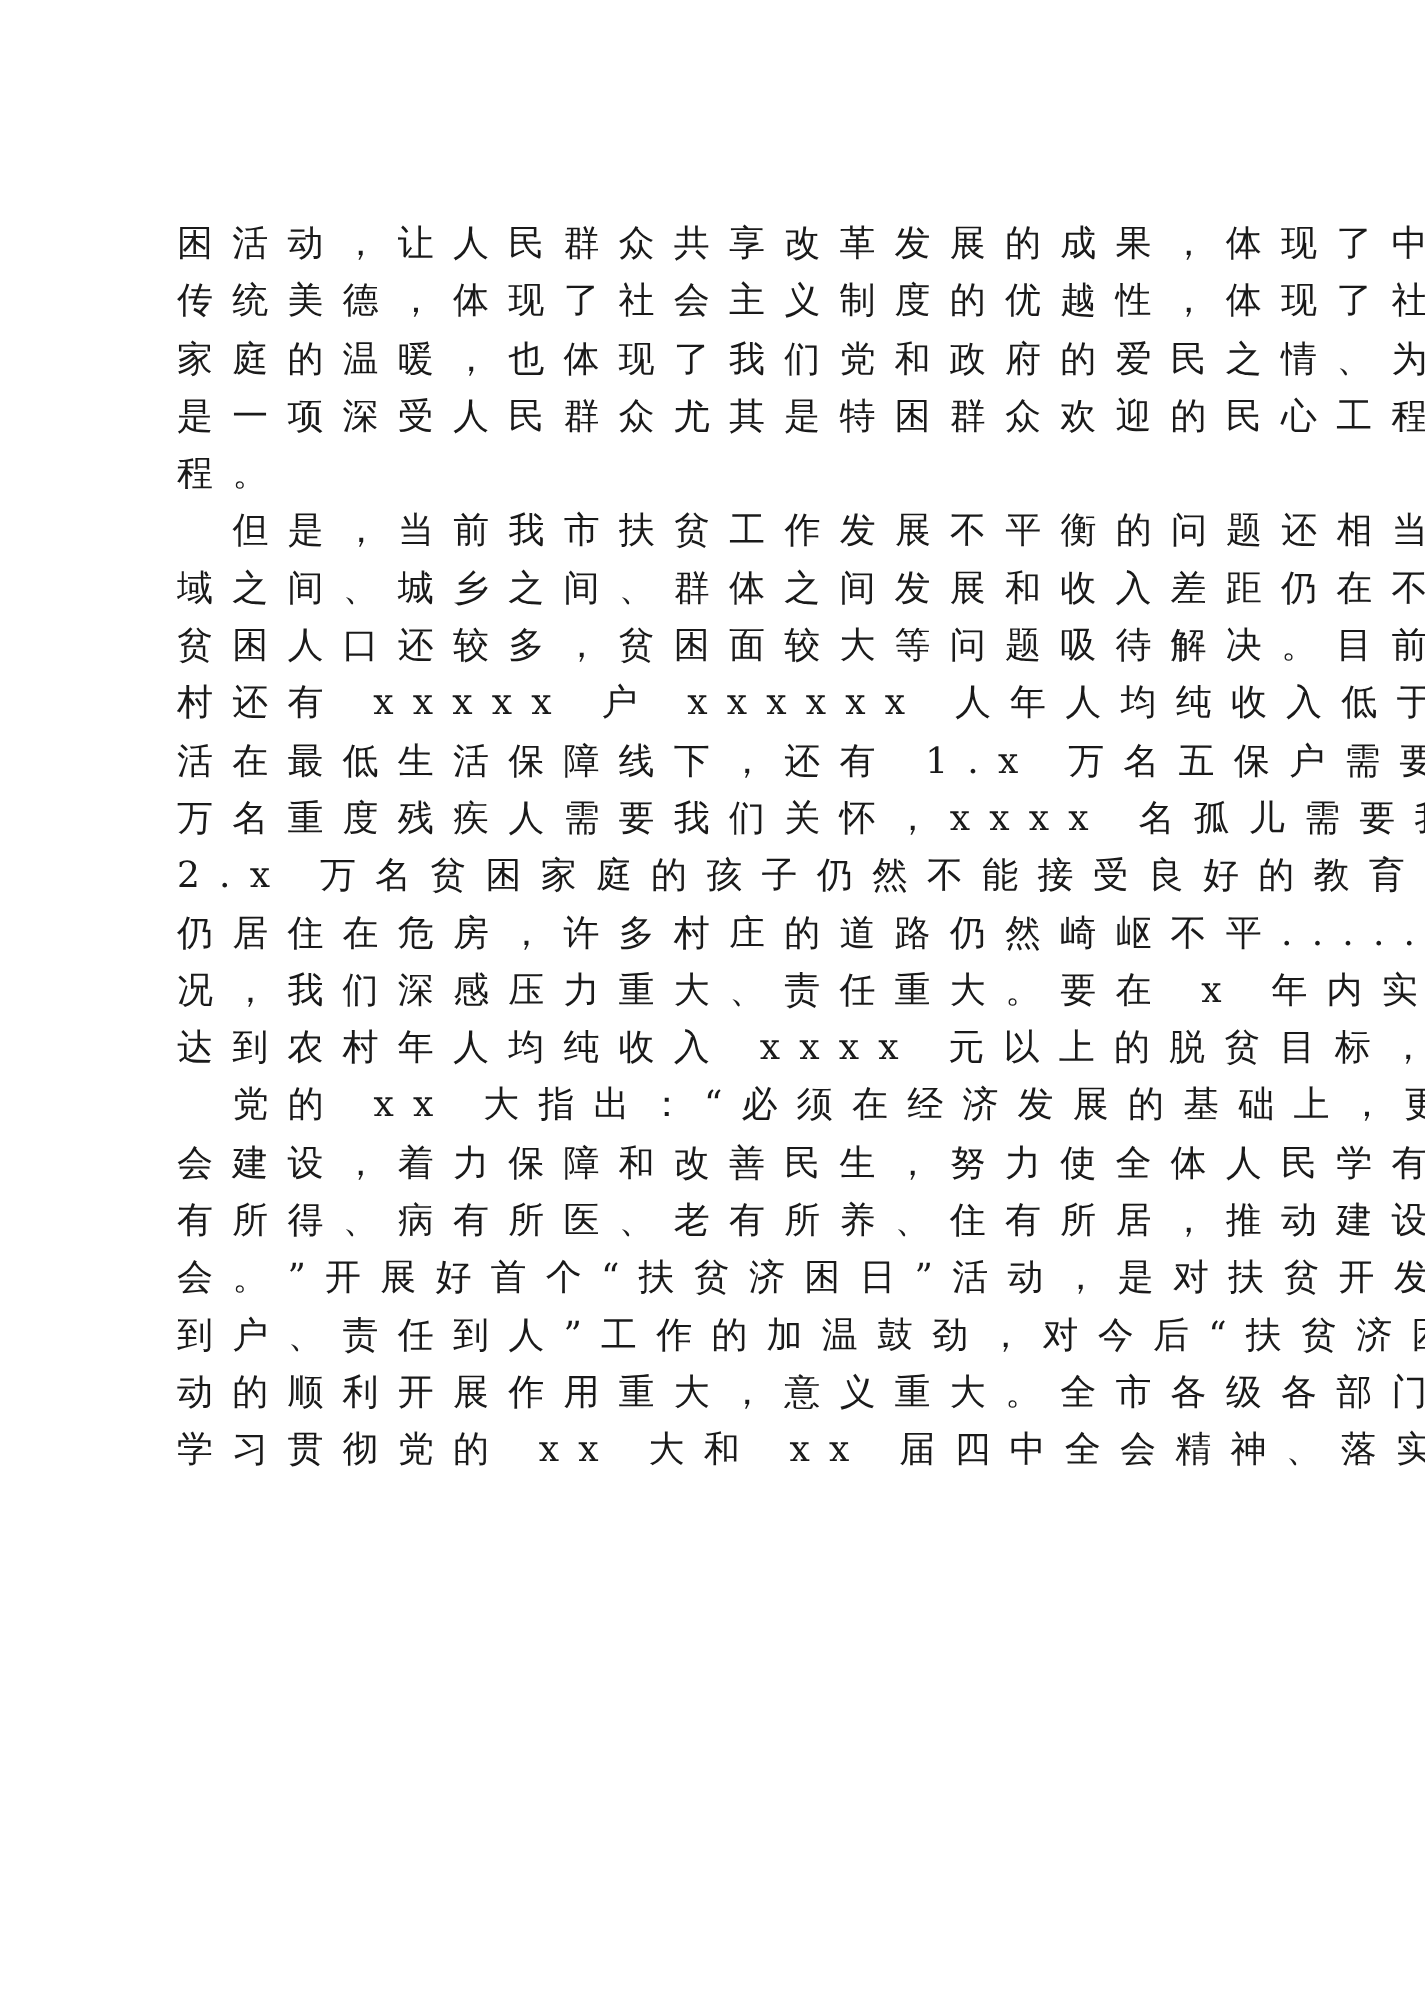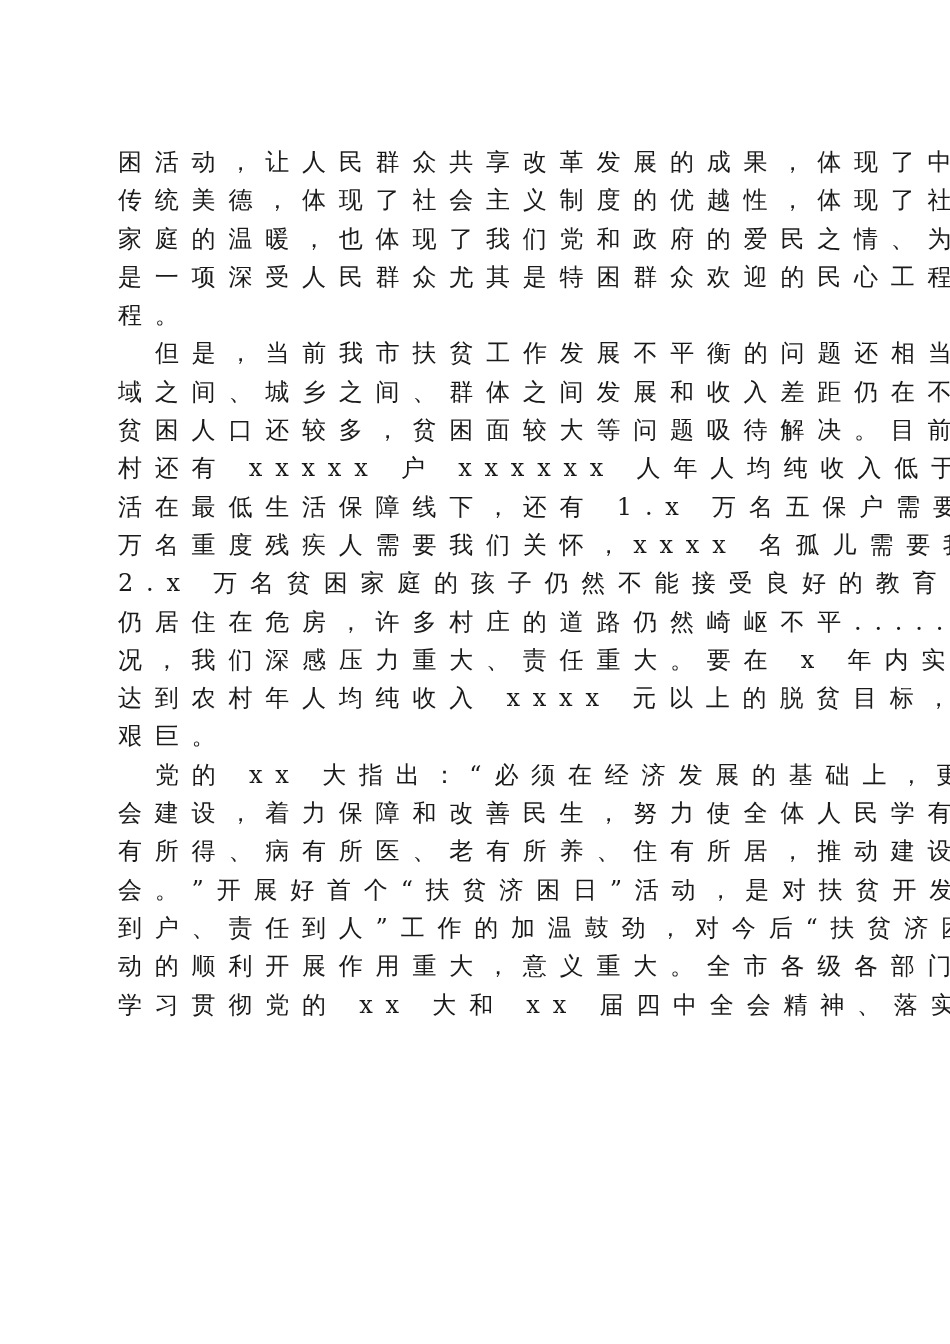--- a/index.html
+++ b/index.html
@@ -37,21 +37,20 @@
     <div class="line indent">但是，当前我市扶贫工作发展不平衡的问题还相当突出，区</div>
     <div class="line">域之间、城乡之间、群体之间发展和收入差距仍在不断扩大，</div>
     <div class="line">贫困人口还较多，贫困面较大等问题吸待解决。目前，我市农</div>
     <div class="line">村还有 xxxxx 户 xxxxxx 人年人均纯收入低于 xxxx 元，他们生</div>
     <div class="line">活在最低生活保障线下，还有 1.x 万名五保户需要我们供养，x</div>
     <div class="line">万名重度残疾人需要我们关怀，xxxx 名孤儿需要我们帮助，</div>
     <div class="line">2.x 万名贫困家庭的孩子仍然不能接受良好的教育，x 万户农民</div>
     <div class="line">仍居住在危房，许多村庄的道路仍然崎岖不平.....面对这些情</div>
     <div class="line">况，我们深感压力重大、责任重大。要在 x 年内实现贫困人口</div>
     <div class="line">达到农村年人均纯收入 xxxx 元以上的脱贫目标，任务还是十分</div>
-    <div class="line">艰巨。</div>
   </div>
   <div>
     <div class="line indent">党的 xx 大指出：“必须在经济发展的基础上，更加注重社</div>
     <div class="line">会建设，着力保障和改善民生，努力使全体人民学有所教、劳</div>
     <div class="line">有所得、病有所医、老有所养、住有所居，推动建设和谐社</div>
     <div class="line">会。”开展好首个“扶贫济困日”活动，是对扶贫开发“规划</div>
     <div class="line">到户、责任到人”工作的加温鼓劲，对今后“扶贫济困日”活</div>
     <div class="line">动的顺利开展作用重大，意义重大。全市各级各部门一定要从</div>
     <div class="line">学习贯彻党的 xx 大和 xx 届四中全会精神、落实科学发展观的</div>
   </div>

